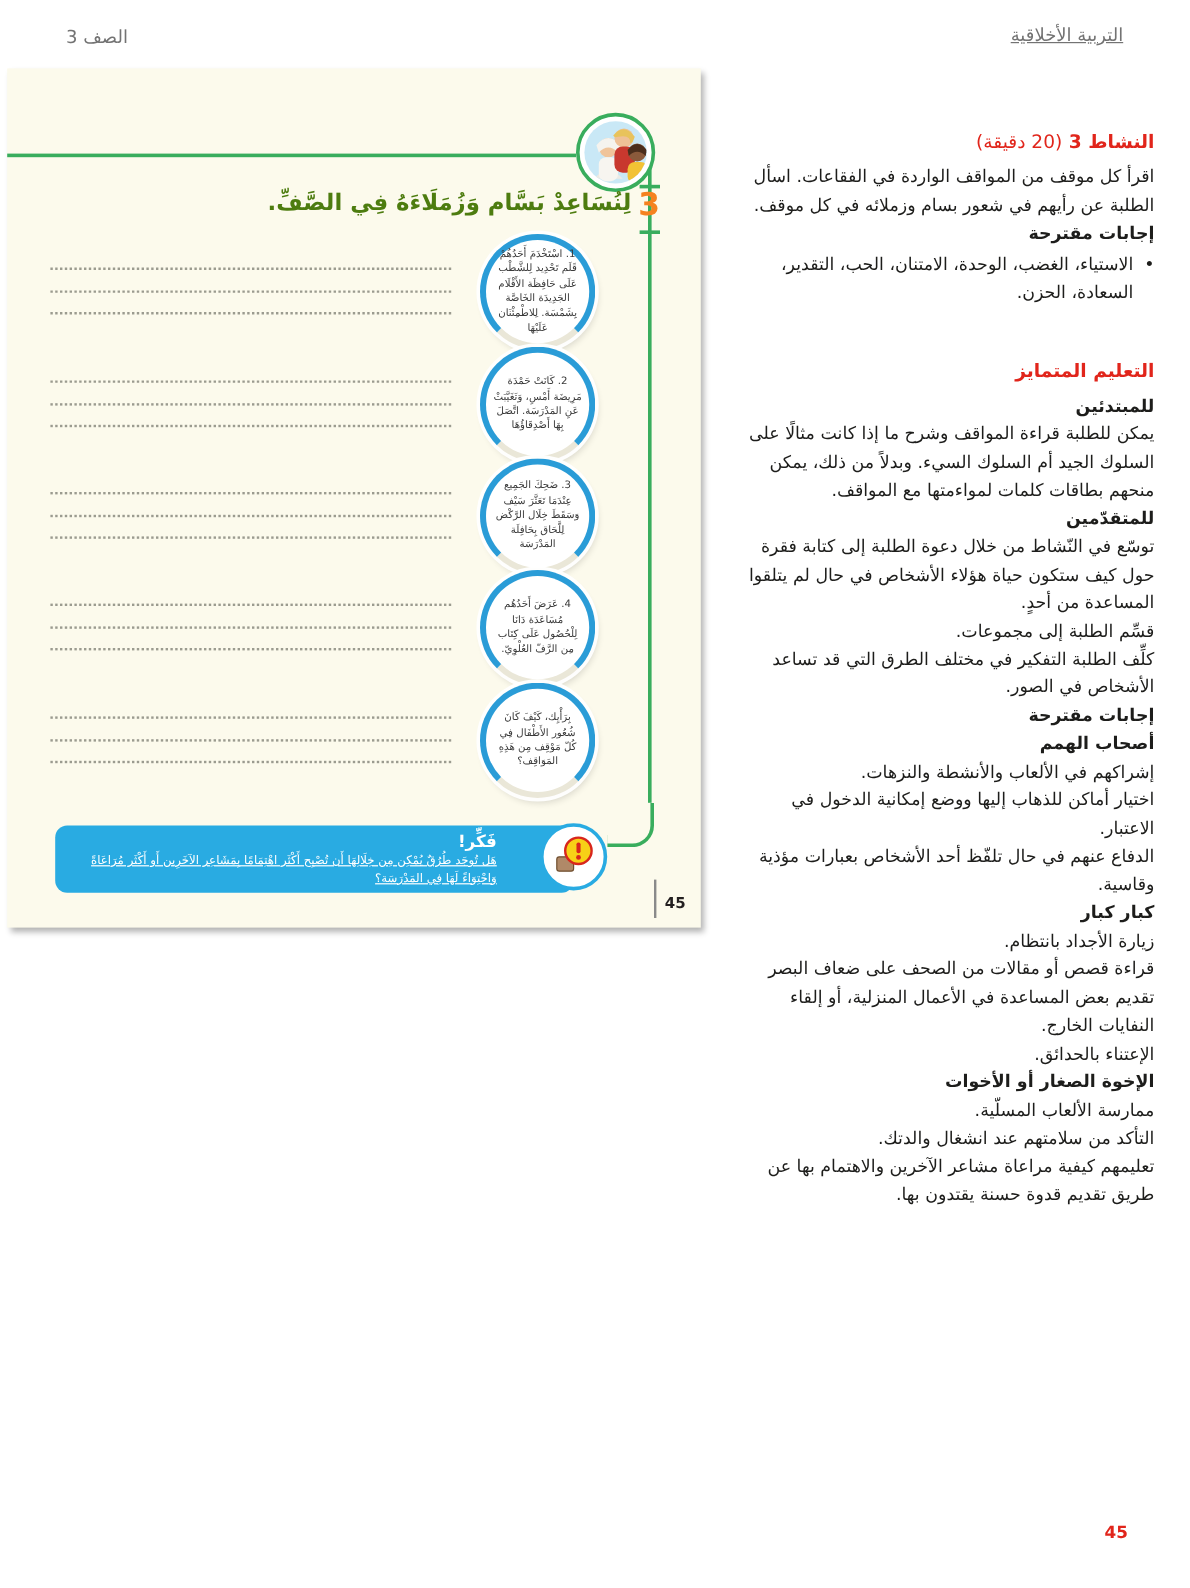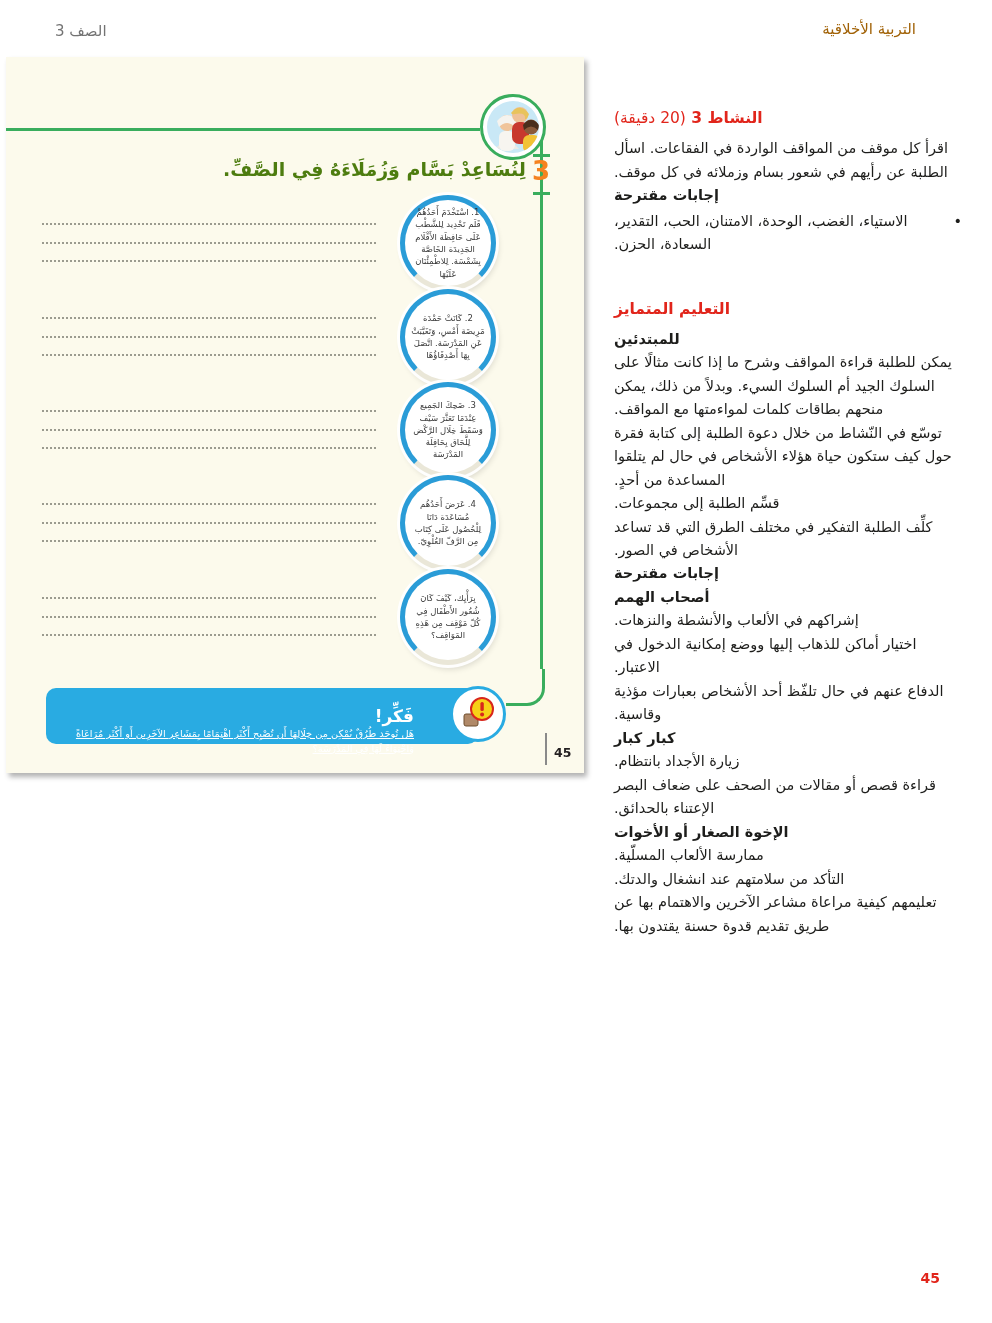--- a/index.html
+++ b/index.html
@@ -1,20 +1,20 @@
 <!DOCTYPE html>
 <html lang="ar"><head>
 <meta charset="utf-8">
 <style>
   html,body{margin:0;padding:0;background:#ffffff;}
   .canvas{position:relative;width:992px;height:1323px;background:#fff;overflow:hidden;
           font-family:"DejaVu Sans",sans-serif;color:#231f20;}
 
   
-  .hdr-right{position:absolute;top:20px;right:76px;font-size:15px;direction:rtl;color:#a16207;}
+  .hdr-right{position:absolute;top:20px;right:56px;font-size:15px;direction:rtl;color:#737373;text-decoration:underline;}
   .hdr-left{position:absolute;top:22px;left:55px;font-size:15px;direction:rtl;color:#737373;}
 
   
   .sp{position:absolute;left:6px;top:57px;width:578px;height:716px;background:#FCFAEC;
       box-shadow:3px 4px 5px rgba(0,0,0,.30);}
   .gh{position:absolute;left:0;top:71px;width:474px;height:3px;background:#39AD5D;}
   .gv{position:absolute;left:534px;top:70px;width:3px;height:542px;background:#39AD5D;}
   .gtick{position:absolute;left:527px;width:17px;height:3px;background:#39AD5D;}
   .gcurve{position:absolute;left:500px;top:612px;width:36px;height:34px;
           border-right:3px solid #39AD5D;border-bottom:3px solid #39AD5D;
@@ -31,31 +31,31 @@
           background:#fff;border:5px solid #2A9CD7;border-bottom-color:#EAE7D8;
           box-shadow:0 0 0 3px rgba(255,255,255,.95),2px 4px 6px rgba(0,0,0,.14);
           display:flex;align-items:center;justify-content:center;text-align:center;
           direction:rtl;font-size:8.5px;line-height:1.45;color:#3a3a3a;}
 
   .dl{position:absolute;left:36px;width:334px;height:0;border-top:2px dotted #9b9b8f;}
 
   .think{position:absolute;left:40px;top:631px;width:432px;height:56px;background:#29ABE2;
          border-radius:10px;color:#fff;direction:rtl;box-sizing:border-box;
          padding:6px 64px 6px 12px;}
-  .think-title{font-size:17px;font-weight:bold;margin:12px 0 1px;}
+  .think-title{font-size:14px;font-weight:bold;margin:0 0 1px;}
   .think-text{font-size:9.8px;line-height:1.5;margin:0;text-decoration:underline;}
   .think-icon{position:absolute;left:444px;top:629px;width:56px;height:56px;border-radius:50%;
               background:#fff;border:3px solid #29ABE2;box-sizing:border-box;
               display:flex;align-items:center;justify-content:center;z-index:2;}
 
   .sp-rule{position:absolute;left:539px;top:676px;width:2px;height:32px;background:#8a8a8a;}
   .sp-num{position:absolute;left:548px;top:688px;font-size:12.5px;font-weight:bold;color:#231f20;}
 
   
-  .tc{position:absolute;top:106px;right:30px;width:348px;direction:rtl;text-align:left;
+  .tc{position:absolute;top:106px;right:30px;width:348px;direction:rtl;text-align:right;
       color:#1d1d1b;font-size:14.5px;line-height:1.62;}
   .tc p{margin:0;}
   .red{color:#E1251B;font-size:15.5px;font-weight:bold;margin:0 0 6px;}
   .red .dur{font-weight:normal;}
   .b{font-weight:bold;}
   .mt6{margin-top:6px;}  .mt10{margin-top:10px;} .mt12{margin-top:12px;}
   .mt22{margin-top:22px;} .mt24{margin-top:24px;} .mt38{margin-top:38px;} .mt40{margin-top:40px;}
   .bullet-row{display:flex;gap:9px;margin-top:2px;}
   .bullet-dot{flex:0 0 auto;line-height:1.62;}
 
@@ -155,34 +155,36 @@
     <p>اقرأ كل موقف من المواقف الواردة في الفقاعات. اسأل الطلبة عن رأيهم في شعور بسام وزملائه في كل موقف.</p>
     <p class="b mt6">إجابات مقترحة</p>
     <div class="bullet-row">
       <span class="bullet-dot">•</span>
       <p>الاستياء، الغضب، الوحدة، الامتنان، الحب، التقدير، السعادة، الحزن.</p>
     </div>
 
     <h2 class="red mt40">التعليم المتمايز</h2>
     <p class="b mt12">للمبتدئين</p>
     <p>يمكن للطلبة قراءة المواقف وشرح ما إذا كانت مثالًا على السلوك الجيد أم السلوك السيء. وبدلاً من ذلك، يمكن منحهم بطاقات كلمات لمواءمتها مع المواقف.</p>
+    <p class="b mt10">للمتقدّمين</p>
     <p>توسّع في النّشاط من خلال دعوة الطلبة إلى كتابة فقرة حول كيف ستكون حياة هؤلاء الأشخاص في حال لم يتلقوا المساعدة من أحدٍ.</p>
 
     <p>قسِّم الطلبة إلى مجموعات.</p>
     <p>كلِّف الطلبة التفكير في مختلف الطرق التي قد تساعد الأشخاص في الصور.</p>
     <p class="b">إجابات مقترحة</p>
 
     <p class="b">أصحاب الهمم</p>
     <p>إشراكهم في الألعاب والأنشطة والنزهات.</p>
     <p>اختيار أماكن للذهاب إليها ووضع إمكانية الدخول في الاعتبار.</p>
     <p>الدفاع عنهم في حال تلفّظ أحد الأشخاص بعبارات مؤذية وقاسية.</p>
 
     <p class="b mt22">كبار كبار</p>
     <p>زيارة الأجداد بانتظام.</p>
     <p>قراءة قصص أو مقالات من الصحف على ضعاف البصر</p>
+    <p>تقديم بعض المساعدة في الأعمال المنزلية، أو إلقاء النفايات الخارج.</p>
     <p>الإعتناء بالحدائق.</p>
 
     <p class="b mt24">الإخوة الصغار أو الأخوات</p>
     <p>ممارسة الألعاب المسلّية.</p>
     <p>التأكد من سلامتهم عند انشغال والدتك.</p>
     <p>تعليمهم كيفية مراعاة مشاعر الآخرين والاهتمام بها عن طريق تقديم قدوة حسنة يقتدون بها.</p>
   </div>
 
   <div class="pg-num">45</div>
 </div>

